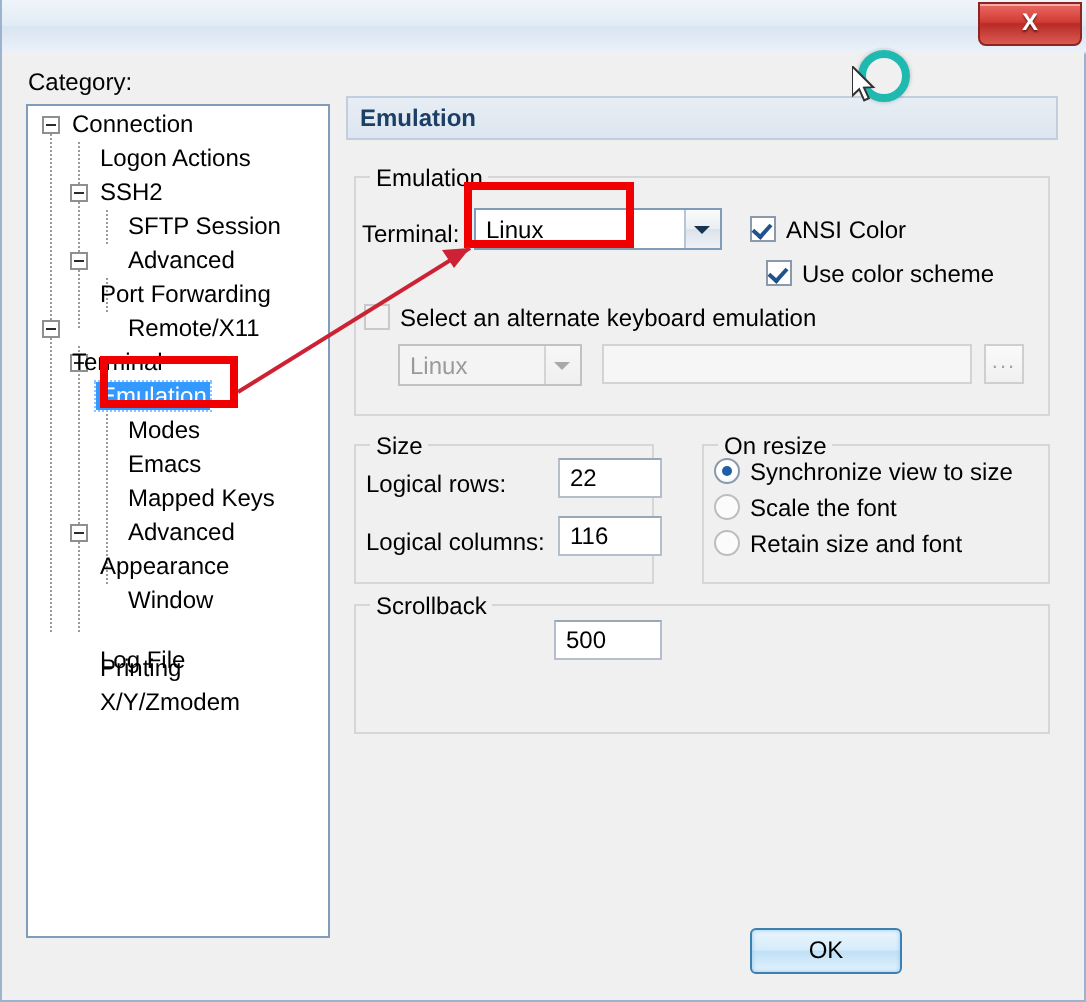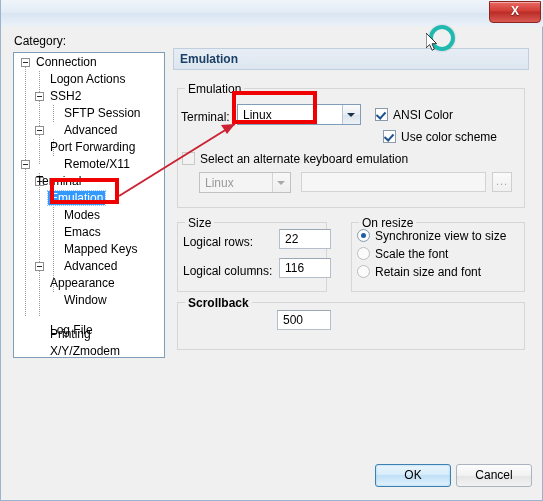--- a/index.html
+++ b/index.html
@@ -69,21 +69,21 @@
     font-size: 12px;
     color: #000;
     white-space: nowrap;
   }
 
   
   #category-label { left: 13px; top: 8px; }
   #tree {
     position: absolute;
     left: 12px; top: 26px;
-    width: 152px; height: 306px;
+    width: 152px; height: 417px;
     background: #ffffff;
     border: 1px solid #7f9db9;
     box-sizing: border-box;
     overflow: hidden;
   }
   .tnode {
     position: absolute;
     height: 17px;
     font-size: 12px;
     color: #000;
@@ -423,29 +423,28 @@
     <div class="group" style="left:350px; top:196px; width:174px; height:70px;">
       <div class="gtitle">On resize</div>
     </div>
     <div class="rb sel" style="left:356px; top:203px;"></div>
     <div class="lbl" style="left:374px; top:203px;">Synchronize view to size</div>
     <div class="rb off" style="left:356px; top:221px;"></div>
     <div class="lbl" style="left:374px; top:221px;">Scale the font</div>
     <div class="rb off" style="left:356px; top:239px;"></div>
     <div class="lbl" style="left:374px; top:239px;">Retain size and font</div>
 
-    <div class="group" style="left:176px; top:276px; width:348px; height:48px;font-weight:bold;">
+    <div class="group" style="left:176px; top:276px; width:348px; height:65px;">
       <div class="gtitle">Scrollback</div>
     </div>
     <div class="tbox" style="left:276px; top:284px; width:54px;">
       <div class="tval">500</div>
     </div>
 
     <div class="btn default" style="left:374px; top:438px; width:76px;">OK</div>
-    <div class="btn" style="left:455px; top:438px; width:76px;">Cancel</div>
   </div>
 
   <div class="annot-box" style="left:49px; top:178px; width:69px; height:26px;"></div>
   <div class="annot-box" style="left:231px; top:91px; width:85px; height:33px;"></div>
 
   <svg id="annot-arrow">
     <line x1="118" y1="196" x2="234" y2="124" stroke="#cc2233" stroke-width="2"></line>
     <polygon points="234,124 220,125 226,134" fill="#cc2233"></polygon>
   </svg>
 

